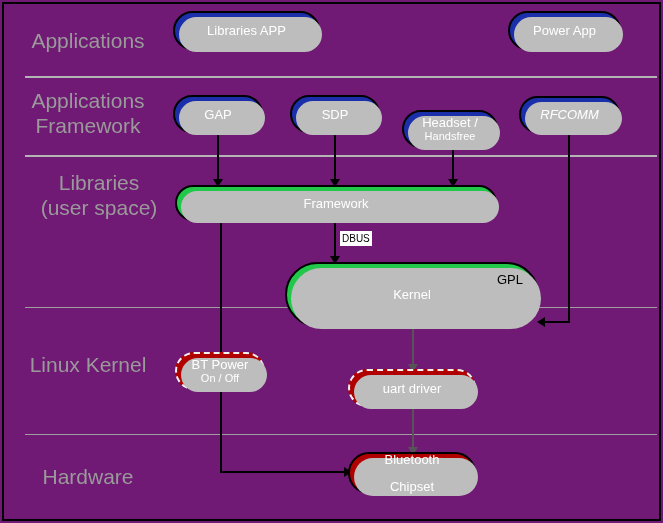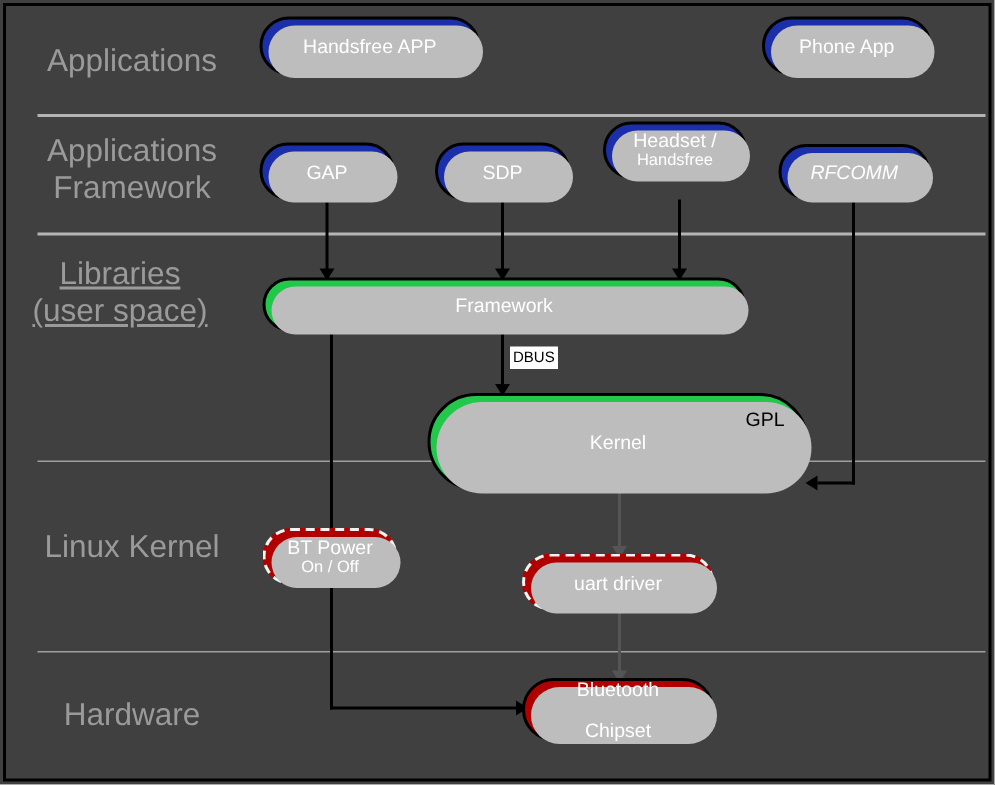--- a/index.html
+++ b/index.html
@@ -1,21 +1,21 @@
 <!DOCTYPE html>
 <html><head>
 <meta charset="utf-8">
 <style>
   html,body{margin:0;padding:0;background:#ffffff;}
   body{font-family:"Liberation Sans",sans-serif;}
 
   #canvas{
     position:relative;
     width:663px;height:523px;
-    background:#404040;
+    background:#701a75;
     box-sizing:border-box;
     overflow:hidden;
   }
 
   
   .frame{
     position:absolute;left:2px;top:2px;
     width:659px;height:519px;
     border:2px solid #000000;
     box-sizing:border-box;
@@ -114,21 +114,21 @@
   <div class="divider" style="left:25px;top:76px;width:632px;"></div>
   <div class="divider" style="left:25px;top:155px;width:632px;"></div>
   <div class="divider" style="left:25px;top:307px;width:632px;border-top-width:1px;border-top-color:#9f9f9f;"></div>
   <div class="divider" style="left:25px;top:434px;width:632px;border-top-width:1px;border-top-color:#9f9f9f;"></div>
 
   <div class="layer-label" style="left:8px;top:28px;width:160px;">Applications</div>
 
   <div class="layer-label" style="left:8px;top:88px;width:160px;">Applications
 Framework</div>
 
-  <div class="layer-label" style="left:0;top:170px;width:160px;text-decoration:underline;">Libraries
+  <div class="layer-label" style="left:19px;top:170px;width:160px;">Libraries
 (user space)</div>
 
   <div class="layer-label" style="left:8px;top:352px;width:160px;">Linux Kernel</div>
 
   <div class="layer-label" style="left:8px;top:464px;width:160px;">Hardware</div>
 
   <div class="line v" style="left:217px;top:133px;height:50px;"></div>
   <div class="arrow down" style="left:213px;top:179px;"></div>
 
   <div class="line v" style="left:334px;top:133px;height:50px;"></div>
@@ -150,39 +150,39 @@
 
   <div class="line v grey" style="left:412px;top:407px;height:44px;"></div>
   <div class="arrow down grey" style="left:408px;top:447px;"></div>
 
   <div class="line v" style="left:220px;top:220px;height:253px;"></div>
   <div class="line h" style="left:220px;top:471px;width:125px;"></div>
   <div class="arrow right" style="left:344px;top:467px;"></div>
 
   <div class="node blue" style="left:173px;top:11px;width:147px;height:39px;border-radius:20px;">
     <div class="shadow" style="border-radius:20px;"></div>
-    <span class="t1">Handsfree APP</span>
+    <span class="t1">Libraries APP</span>
   </div>
 
   <div class="node blue" style="left:508px;top:11px;width:113px;height:39px;border-radius:20px;">
     <div class="shadow" style="border-radius:20px;"></div>
-    <span class="t1">Phone App</span>
+    <span class="t1">Power App</span>
   </div>
 
   <div class="node blue" style="left:290px;top:95px;width:90px;height:38px;border-radius:19px;">
     <div class="shadow" style="border-radius:19px;"></div>
     <span class="t1">SDP</span>
   </div>
 
   <div class="node blue" style="left:173px;top:95px;width:90px;height:38px;border-radius:19px;">
     <div class="shadow" style="border-radius:19px;"></div>
     <span class="t1">GAP</span>
   </div>
 
-  <div class="node blue" style="left:402px;top:81px;width:96px;height:38px;border-radius:19px;">
+  <div class="node blue" style="left:402px;top:110px;width:96px;height:38px;border-radius:19px;">
     <div class="shadow" style="border-radius:19px;"></div>
     <span class="t1">Headset /</span>
     <span class="t2">Handsfree</span>
   </div>
 
   <div class="node blue" style="left:519px;top:96px;width:101px;height:37px;border-radius:19px;font-style:italic;">
     <div class="shadow" style="border-radius:19px;"></div>
     <span class="t1">RFCOMM</span>
   </div>
 

